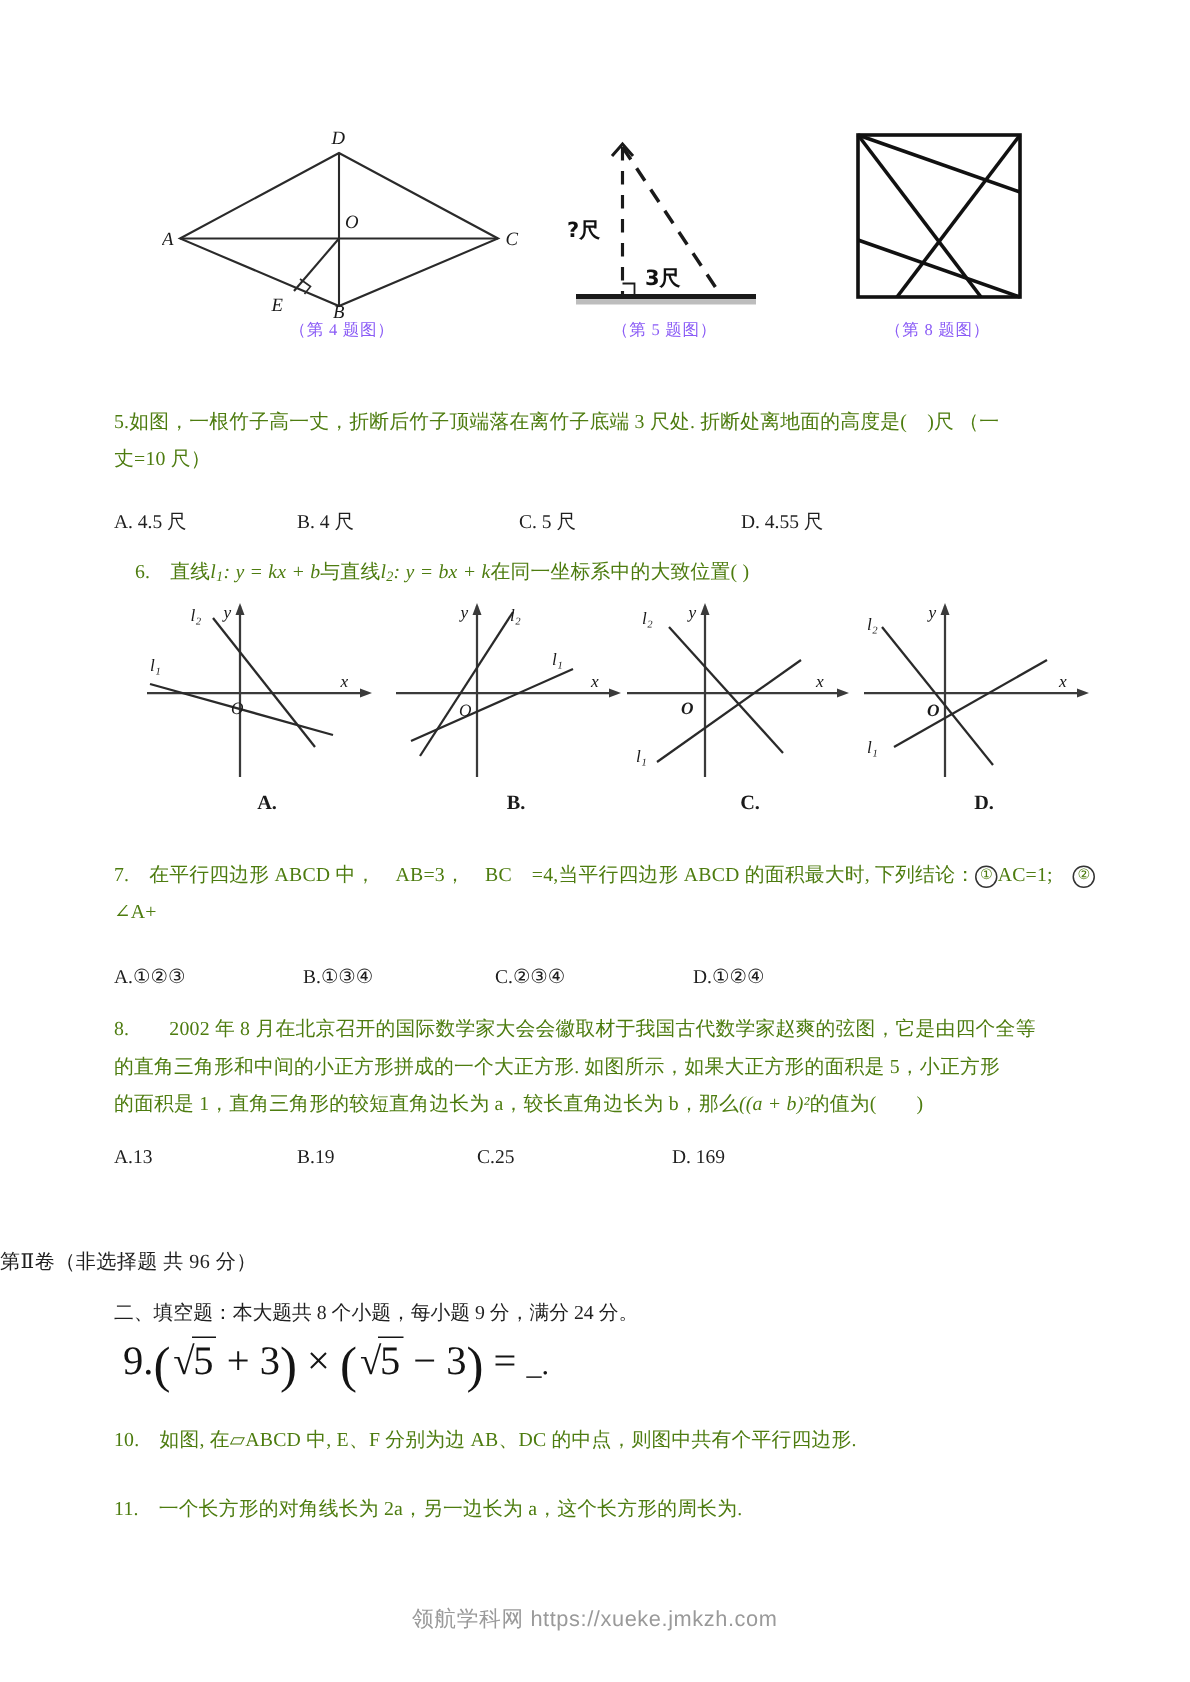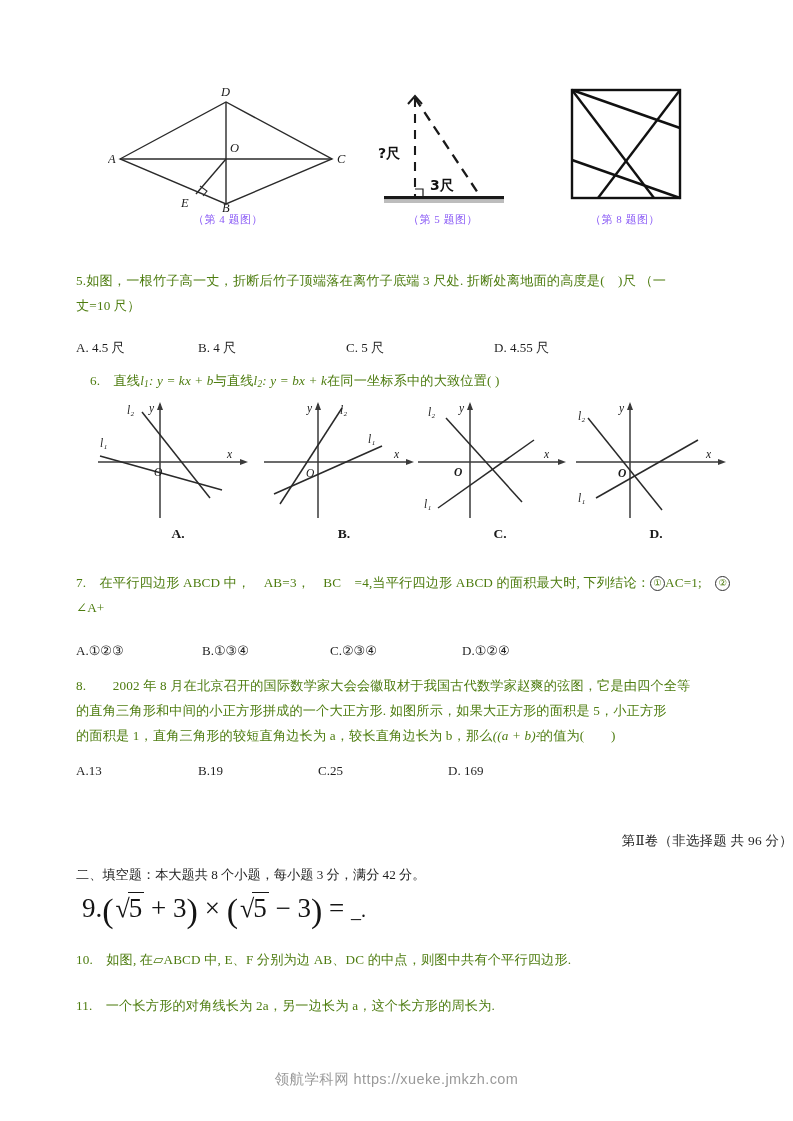--- a/index.html
+++ b/index.html
@@ -93,21 +93,21 @@
     font-size: 13.5px;
     font-weight: bold;
     font-family: "Liberation Serif", serif;
     margin-top: -2px;
   }
 
   
   .sec-head {
     position: absolute;
     width: 793px;
-    text-align: right;
+    text-align: left;
     font-size: 13.4px;
     color: #1f1f1f;
     letter-spacing: 0.3px;
   }
   .fill-head {
     position: absolute;
     font-size: 13.2px;
     color: #1f1f1f;
   }
   .bigmath {
@@ -310,21 +310,21 @@
     <div>的直角三角形和中间的小正方形拼成的一个大正方形. 如图所示，如果大正方形的面积是 5，小正方形</div>
     <div>
       <span>的面积是 1，直角三角形的较短直角边长为 a，较长直角边长为 b，那么</span><span class="math-i">((a + b)²</span><span>的值为(　　)</span>
     </div>
   </div>
   <div class="opts" style="left:76px; top:763px;">
     <span style="width:122px">A.13</span><span style="width:120px">B.19</span><span style="width:130px">C.25</span><span>D.  169</span>
   </div>
 
   <div class="sec-head" style="top:832px;">第Ⅱ卷（非选择题 共 96 分）</div>
-  <div class="fill-head" style="left:76px; top:866px;">二、填空题：本大题共 8 个小题，每小题 3 分，满分 42 分。</div>
+  <div class="fill-head" style="left:76px; top:866px;">二、填空题：本大题共 8 个小题，每小题 9 分，满分 24 分。</div>
 
   <div class="bigmath" style="left:82px; top:892px;">
     <span>9.</span><span class="paren">(</span><span class="radical"><span class="rad-sym">√</span><span class="rad-body">5</span></span>&nbsp;<span>+ 3</span><span class="paren">)</span>&nbsp;<span>×</span>&nbsp;<span class="paren">(</span><span class="radical"><span class="rad-sym">√</span><span class="rad-body">5</span></span>&nbsp;<span>− 3</span><span class="paren">)</span>&nbsp;<span>=</span>&nbsp;<span style="font-size:20px">_.</span>
   </div>
 
   <div class="q" style="left:76px; top:947px; width:665px;">10.　如图, 在▱ABCD 中, E、F 分别为边 AB、DC 的中点，则图中共有个平行四边形.</div>
 
   <div class="q" style="left:76px; top:993px; width:665px;">11.　一个长方形的对角线长为 2a，另一边长为 a，这个长方形的周长为.</div>
 
   <div class="footer">领航学科网 https://xueke.jmkzh.com</div>

